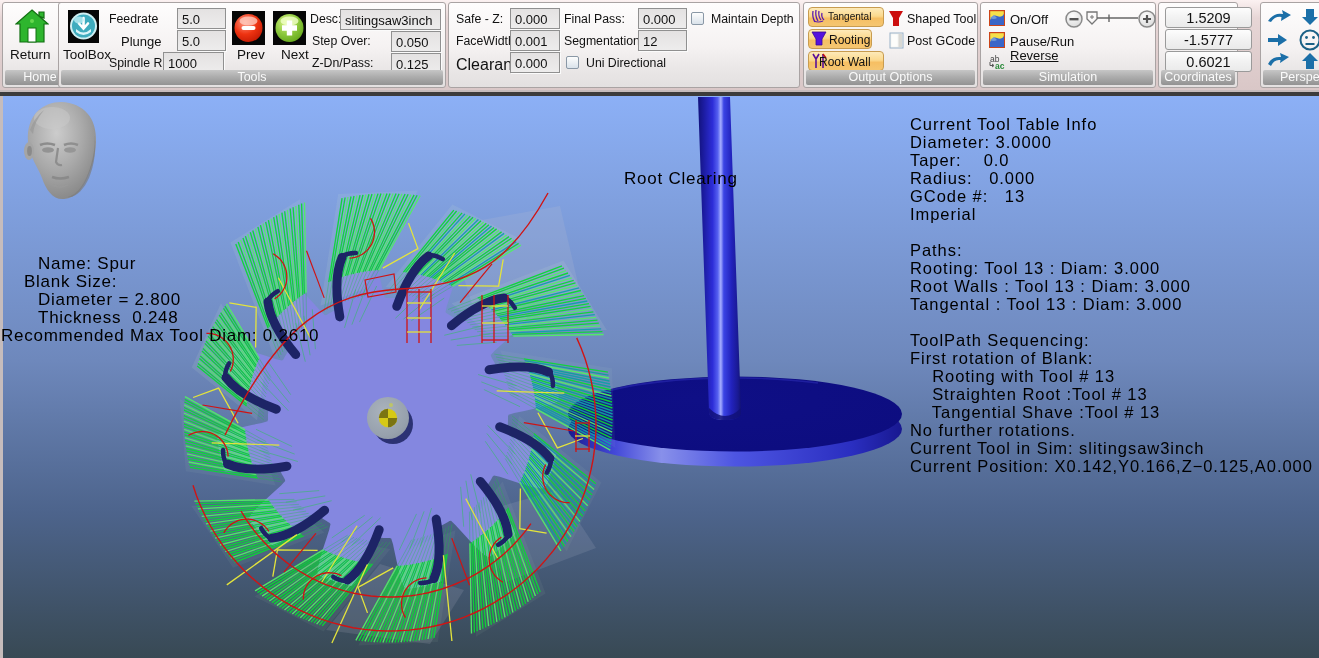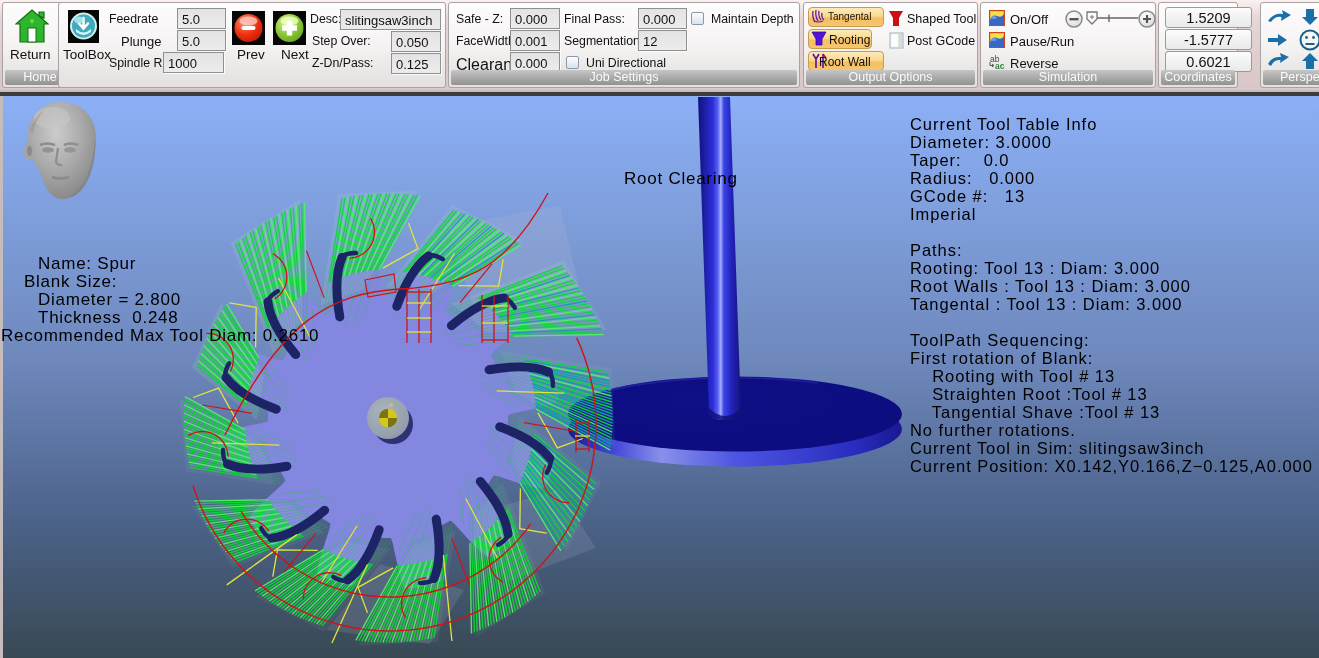--- a/index.html
+++ b/index.html
@@ -797,37 +797,37 @@
 <ellipse cx="16.5" cy="10" rx="9" ry="4.5" fill="#f0ffc8" opacity="0.8"></ellipse>
 <path d="M13.8 9.5 L19.2 9.5 L19.2 14.2 L24 14.2 L24 19.8 L19.2 19.8 L19.2 24.5 L13.8 24.5 L13.8 19.8 L9 19.8 L9 14.2 L13.8 14.2 Z" fill="#fff"></path>
 </svg>
 <div class="lbl" style="left:222px;top:44px;font-size:13.5px;color:#111;">Next</div>
 <div class="lbl" style="left:251px;top:9px;font-size:12.3px;color:#111;">Desc:</div>
 <div class="fld" style="left:281px;top:6px;width:101px;height:21px">slitingsaw3inch</div>
 <div class="lbl" style="left:253px;top:31px;font-size:12.3px;color:#111;">Step Over:</div>
 <div class="fld" style="left:332px;top:28px;width:50px;height:21px">0.050</div>
 <div class="lbl" style="left:253px;top:53px;font-size:12.3px;color:#111;">Z-Dn/Pass:</div>
 <div class="fld" style="left:332px;top:50px;width:50px;height:21px">0.125</div>
+<div class="glbl">Tools</div>
     </div>
 <div class="grp" style="left:448px;width:352px">
 <div class="lbl" style="left:7px;top:9px;font-size:12.3px;color:#111;">Safe - Z:</div>
 <div class="fld" style="left:61px;top:5px;width:50px;height:21px">0.000</div>
 <div class="lbl" style="left:7px;top:31px;font-size:12.3px;color:#111;">FaceWidth</div>
 <div class="fld" style="left:61px;top:27px;width:50px;height:21px">0.001</div>
 <div class="lbl" style="left:7px;top:53px;font-size:16px;color:#111;">Clearance</div>
 <div class="fld" style="left:61px;top:49px;width:50px;height:21px">0.000</div>
 <div class="lbl" style="left:115px;top:9px;font-size:12.3px;color:#111;">Final Pass:</div>
 <div class="fld" style="left:189px;top:5px;width:49px;height:21px">0.000</div>
 <div class="lbl" style="left:115px;top:31px;font-size:12.3px;color:#111;">Segmentation</div>
 <div class="fld" style="left:189px;top:27px;width:49px;height:21px">12</div>
 <div class="cb" style="left:117px;top:53px"></div>
 <div class="lbl" style="left:137px;top:53px;font-size:12.3px;color:#111;">Uni Directional</div>
 <div class="cb" style="left:242px;top:9px"></div>
 <div class="lbl" style="left:262px;top:9px;font-size:12.3px;color:#111;">Maintain Depth</div>
-<div class="glbl">Job Settings</div>
     </div>
 <div class="grp" style="left:803px;width:175px">
 <div class="obtn" style="left:4px;top:4px;width:76px"></div>
 <svg width="15" height="15" style="position:absolute;left:7px;top:6px" viewBox="0 0 15 15">
 <path d="M2 2 Q1 8 4 13 M5 1 Q4 7 7 12 M8 2 Q7 7 10 11 M11 4 Q10 8 13 11" stroke="#5a1ab0" stroke-width="1.3" fill="none"></path>
 <path d="M3 12 Q7 14 12 12" stroke="#5a1ab0" stroke-width="1.2" fill="none"></path>
 </svg>
 <div class="lbl" style="left:24px;top:8px;font-size:10px;color:#111;">Tangental</div>
 <div class="obtn" style="left:4px;top:26px;width:64px"></div>
 <svg width="16" height="15" style="position:absolute;left:7px;top:28px" viewBox="0 0 16 15">
@@ -863,21 +863,21 @@
 <rect x="0.5" y="0.5" width="15" height="15" fill="#f5e04a" stroke="#cc4418" stroke-width="1.4"></rect>
 <path d="M1 10 Q4 4 8 6 Q13 8 15 4 L15 15 L1 15 Z" fill="#3a66c8"></path>
 <path d="M1 8 Q5 10 8 8 L5 5 Z" fill="#6f9ad8"></path>
 </svg>
 <div class="lbl" style="left:29px;top:31px;font-size:13px;color:#111;">Pause/Run</div>
 <svg width="18" height="16" style="position:absolute;left:7px;top:51px" viewBox="0 0 18 16">
 <text x="2" y="7.5" font-family="Liberation Sans" font-size="8.5" fill="#444">ab</text>
 <path d="M2 8 L2 11.5 L5 11.5 M4 10 L6 11.5 L4 13" stroke="#555" stroke-width="1" fill="none"></path>
 <text x="7" y="15" font-family="Liberation Sans" font-size="8.5" font-weight="bold" fill="#2a8a3a">ac</text>
 </svg>
-<div class="lbl" style="left:29px;top:53px;font-size:13px;color:#111;">Reverse</div>
+<div class="lbl" style="left:29px;top:45px;font-size:13px;color:#111;text-decoration:underline;">Reverse</div>
 <svg width="100" height="20" style="position:absolute;left:84px;top:6px" viewBox="0 0 100 20">
 <radialGradient id="sgl" cx="0.4" cy="0.3" r="0.9">
           <stop offset="0" stop-color="#fdfdfd"></stop>
           <stop offset="0.7" stop-color="#e0e0e0"></stop>
           <stop offset="1" stop-color="#bcbcbc"></stop>
         </radialGradient>
 <circle cx="9" cy="10" r="8" fill="url(#sgl)" stroke="#8a8a8a" stroke-width="1.5"></circle>
 <rect x="4.5" y="9" width="9" height="2.4" fill="#555"></rect>
 <path d="M22 3 L32 3 L32 10 L27 15 L22 10 Z" fill="none" stroke="#777" stroke-width="1.3"></path>
 <path d="M27 6 L27 10 M25 8 L29 8" stroke="#777" stroke-width="1"></path>

